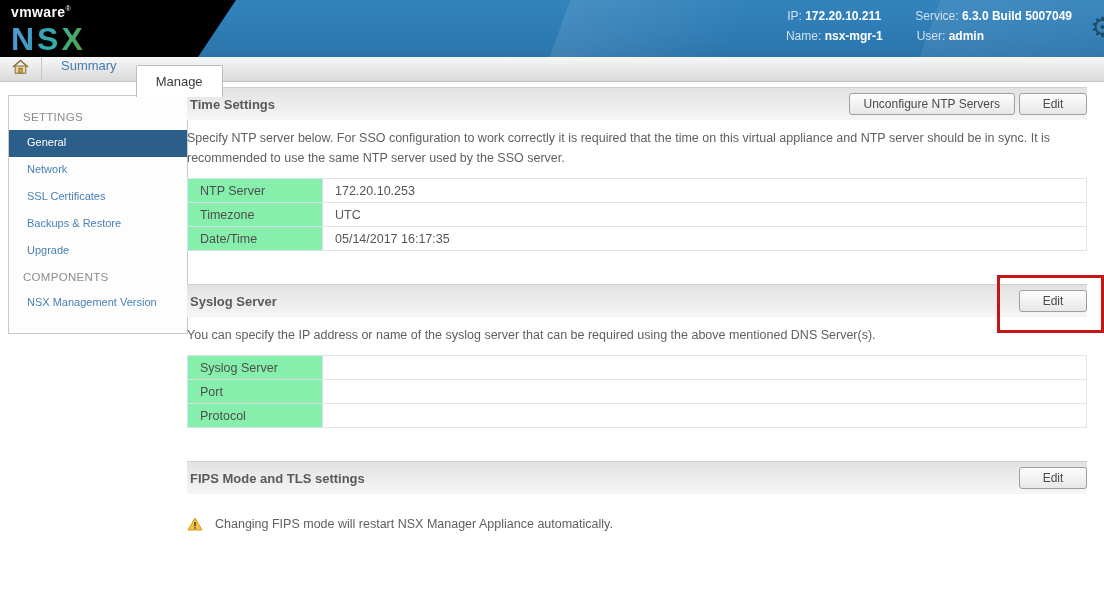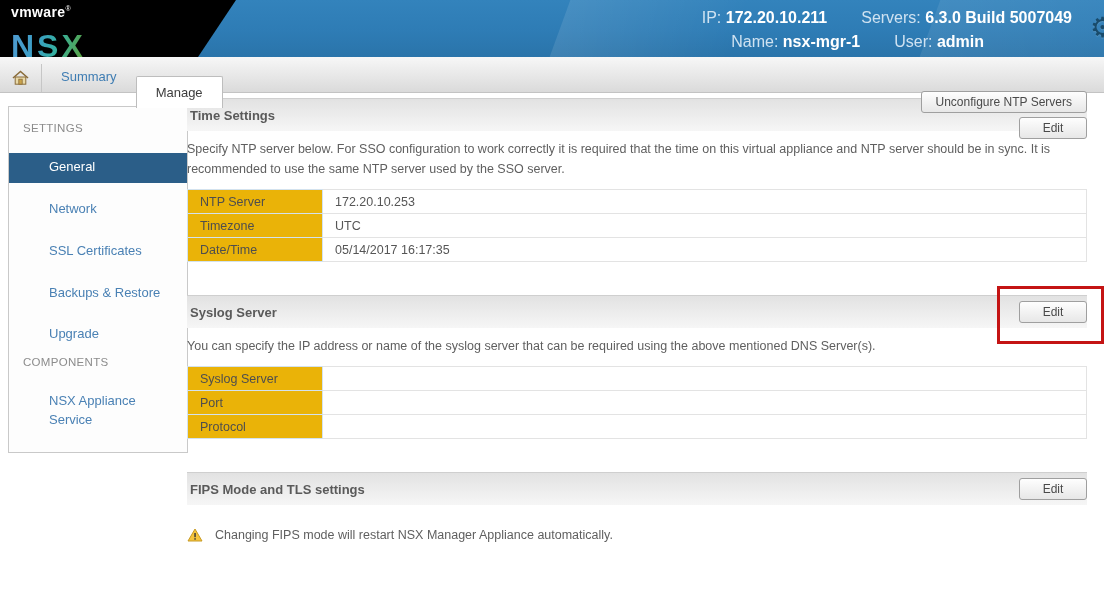--- a/index.html
+++ b/index.html
@@ -26,41 +26,41 @@
   }
   .banner-stripe2 {
     position:absolute; top:-10px; bottom:-10px; left:930px; width:260px;
     background:linear-gradient(to right, rgba(255,255,255,0.08), rgba(255,255,255,0.02));
     transform:skewX(-20deg);
   }
   .logo { position:absolute; left:11px; top:4px; line-height:1; }
   .logo-vmware { color:#fff; font-weight:bold; font-size:14px; letter-spacing:0.4px; }
   .logo-reg { color:#fff; font-size:7px; vertical-align:super; }
   .logo-nsx {
-    display:block; margin-top:11px;
+    display:block; margin-top:4px;
     font-size:32px; font-weight:bold; letter-spacing:3px; line-height:0.95;
     background:linear-gradient(105deg,#4e9bd0 5%, #3a9ec4 35%, #35b0a0 60%, #5aa13f 95%);
     -webkit-background-clip:text; background-clip:text; color:transparent;
   }
   .banner-info {
     position:absolute; right:32px; top:9px;
-    font-size:16px; color:#fff; text-align:right;
+    font-size:12px; color:#fff; text-align:right;
   }
   .banner-info-row { display:flex; justify-content:flex-end; gap:34px; margin-bottom:6px; }
   .bi-pair { white-space:nowrap; }
   .bi-label { color:#cfe2f1; }
   .bi-value { color:#fff; font-weight:bold; }
   .gear {
     position:absolute; right:-11px; top:11px; font-size:28px; color:#194b6b;
     text-shadow:0 1px 1px rgba(255,255,255,0.15); cursor:pointer;
   }
 
   
   .tabbar {
-    height:36px;
+    height:25px;
     background:linear-gradient(#f7f7f7,#dadada);
     border-bottom:1px solid #c3c3c3;
     display:flex; align-items:flex-end;
   }
   .tab-home {
     padding:6px 12px 7px 12px; border-right:1px solid #c6c6c6;
     display:flex; align-items:center; cursor:pointer;
   }
   .tab {
     font-size:13px; padding:8px 19px; cursor:pointer;
@@ -78,49 +78,49 @@
   .sidebar-col { width:187px; flex:none; padding:13px 0 0 8px; }
   .sidebar-box {
     width:180px; border:1px solid #c9c9c9; background:#fdfdfd;
     padding:9px 0 16px 0;
   }
   .side-header {
     color:#8c8c8c; font-size:11.5px; letter-spacing:0.3px;
     padding:6px 0 7px 14px;
   }
   .side-item {
-    color:#4a81b4; font-size:13px; padding:5px 8px 6px 40px;
-    cursor:pointer; line-height:1.45;margin-top:12px;
+    color:#4a81b4; font-size:11px; padding:5px 8px 6px 18px;
+    cursor:pointer; line-height:1.45;
   }
   .side-item.selected { background:#2b5e88; color:#fff; }
 
   .main { width:900px; flex:none; padding-top:5px; }
   .section { margin-bottom:33px; }
   .sec-header {
     height:33px;
     background:linear-gradient(#e2e2e2,#f6f6f6);
     border-top:1px solid #cfcfcf;
     display:flex; align-items:center; justify-content:space-between;
     padding-left:3px;
   }
   .sec-title { font-weight:bold; font-size:13px; color:#5a5a5a; }
-  .btn-row { display:flex; gap:4px; align-items:flex-end;flex-direction:column; }
+  .btn-row { display:flex; gap:4px; align-items:flex-end; }
   .btn {
     height:22px; min-width:68px; padding:0 14px;
     font-family:"Liberation Sans",sans-serif; font-size:12px; color:#4a4a4a;
     background:linear-gradient(#fefefe,#e7e7e7);
     border:1px solid #9f9f9f; border-radius:3px;
     cursor:pointer; text-align:center;
   }
   .sec-desc { margin-top:8px; font-size:12.5px; color:#5f5f5f; line-height:1.6; }
 
   table.kv { width:100%; border-collapse:collapse; margin-top:10px; font-size:12.5px; }
   table.kv td { height:24px; }
   td.k {
-    width:135px; background:#eab308; border:1px solid #d3e2ee;
+    width:135px; background:#86efac; border:1px solid #d3e2ee;
     padding-left:12px; color:#4e4e4e;
   }
   td.v {
     border:1px solid #e3e3e3; border-left:1px solid #dbe7f0;
     padding-left:12px; color:#565656;
   }
 
   .warn-line { display:flex; gap:12px; margin-top:23px; font-size:12.5px; color:#5f5f5f; }
   .warn-svg { flex:none; display:block; }
 
@@ -137,21 +137,21 @@
   <div class="banner-blue"></div>
   <div class="banner-stripe1"></div>
   <div class="banner-stripe2"></div>
   <div class="logo">
     <span class="logo-vmware">vmware</span><span class="logo-reg">®</span>
     <span class="logo-nsx">NSX</span>
   </div>
   <div class="banner-info">
     <div class="banner-info-row">
       <span class="bi-pair"><span class="bi-label">IP:</span> <span class="bi-value">172.20.10.211</span></span>
-      <span class="bi-pair"><span class="bi-label">Servers:</span> <span class="bi-value">6.3.0 Build 5007049</span></span>
+      <span class="bi-pair"><span class="bi-label">Service:</span> <span class="bi-value">6.3.0 Build 5007049</span></span>
     </div>
     <div class="banner-info-row" style="margin-bottom:0; margin-right:88px;">
       <span class="bi-pair"><span class="bi-label">Name:</span> <span class="bi-value">nsx-mgr-1</span></span>
       <span class="bi-pair"><span class="bi-label">User:</span> <span class="bi-value">admin</span></span>
     </div>
   </div>
   <div class="gear">⚙</div>
 </div>
 
 <div class="tabbar">
@@ -170,21 +170,21 @@
 
   <div class="sidebar-col">
     <div class="sidebar-box">
       <div class="side-header">SETTINGS</div>
       <div class="side-item selected">General</div>
       <div class="side-item">Network</div>
       <div class="side-item">SSL Certificates</div>
       <div class="side-item">Backups &amp; Restore</div>
       <div class="side-item">Upgrade</div>
       <div class="side-header">COMPONENTS</div>
-      <div class="side-item">NSX Appliance Service</div>
+      <div class="side-item">NSX Management Version</div>
     </div>
   </div>
 
   <div class="main">
 
     <div class="section">
       <div class="sec-header">
         <span class="sec-title">Time Settings</span>
         <div class="btn-row">
           <button class="btn">Unconfigure NTP Servers</button>

